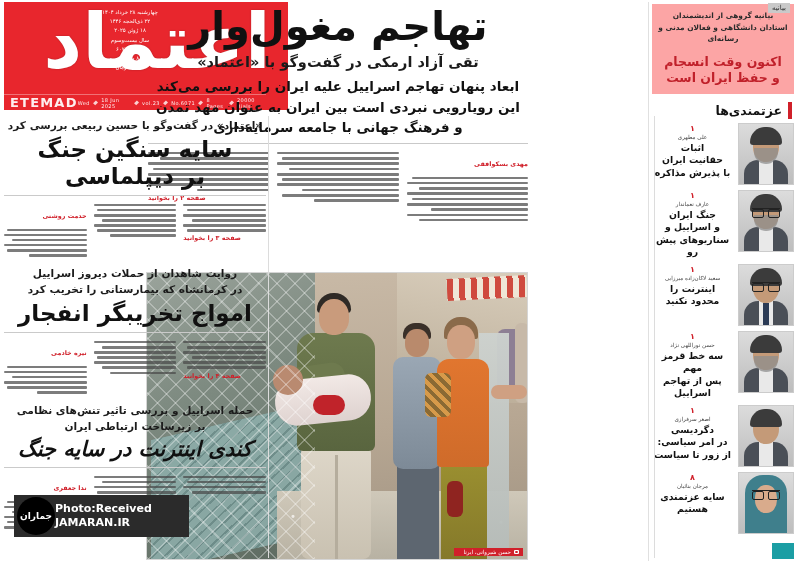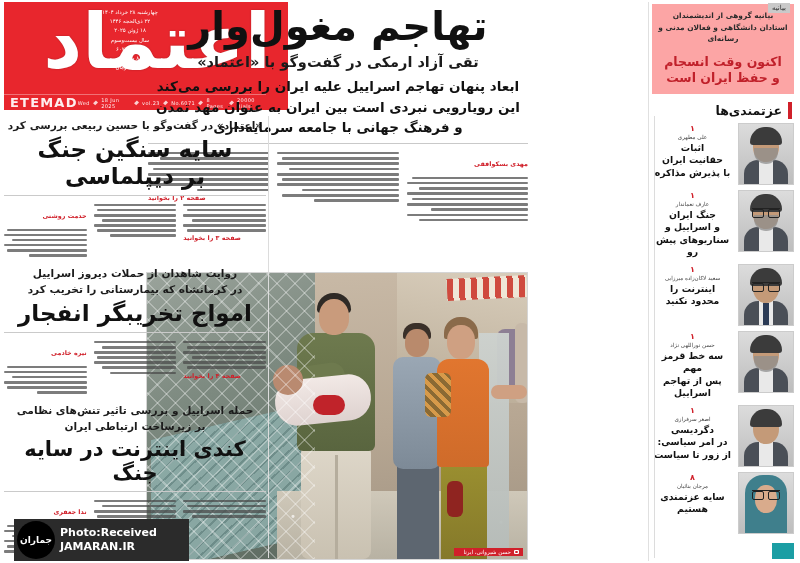--- a/index.html
+++ b/index.html
@@ -158,30 +158,30 @@
   .cam-dot:after{content:"";position:absolute;left:1.2px;top:1px;width:2.4px;height:2px;
     border-radius:50%;background:#d0202a;}
 
   
   .lcol{position:absolute;left:4px;top:118px;width:262px;}
   .story{margin-bottom:7px;}
   .story .over{font-size:10.6px;font-weight:bold;color:#1b1b1b;text-align:center;
     line-height:1.45;}
   .story h2{margin:3px 0 0;font-size:23px;font-weight:bold;color:#111;
     text-align:center;line-height:1.15;letter-spacing:-.5px;}
-  .story h2.sm{font-size:21px;}
+  .story h2.sm{font-size:21px;font-style:italic;}
   .story .hr{height:1px;background:#cacaca;margin:6px 0 5px;}
   .cols3{display:flex;gap:7px;}
   .cols3 .c{flex:1;}
   .cols3 .ln{height:2.5px;margin:2.6px 0;}
 
   
   .wm{
     position:absolute;left:10px;bottom:6px;width:172px;height:42px;
-    background:#2b2b2b;display:flex;align-items:center;gap:5px;padding-left:3px;
+    background:#2b2b2b;display:flex;align-items:center;padding-left:3px;
     direction:ltr;
   }
   .wm-logo{width:38px;height:38px;border-radius:50%;background:#000;
     display:flex;align-items:center;justify-content:center;color:#fff;
     font-size:9px;font-weight:bold;}
   .wm-txt{color:#fff;font-size:11px;font-weight:bold;line-height:14px;}
 
   
   .rail{position:absolute;right:2px;top:2px;width:150px;height:559px;background:#fff;}
   .quote-box{

